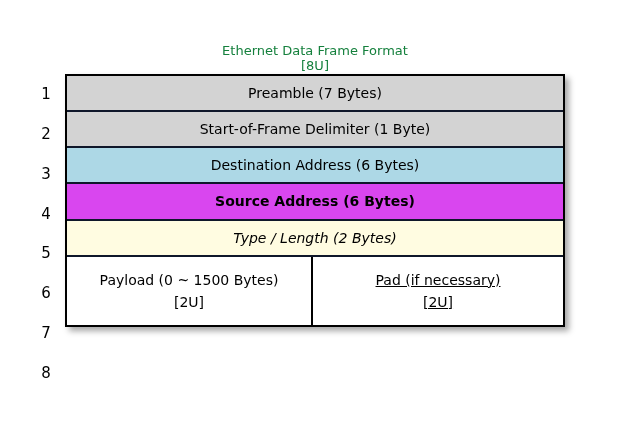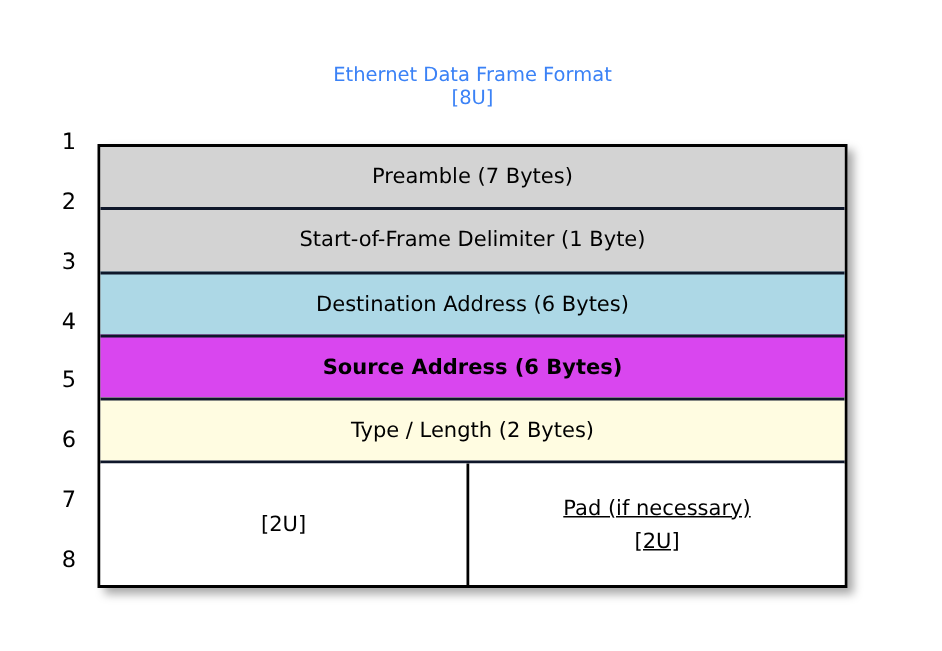--- a/index.html
+++ b/index.html
@@ -17,21 +17,21 @@
     overflow: hidden;
   }
   .title-block {
     position: absolute;
     left: 65px;
     top: 43px;
     width: 500px;
     text-align: center;
     font-size: 13px;
     line-height: 15px;
-    color: #3b82f6;
+    color: #15803d;
   }
   .unit-labels {
     position: absolute;
     left: 32px;
     top: 74px;
     width: 28px;
     height: 319px;
     display: flex;
     flex-direction: column;
     font-size: 15px;
@@ -40,28 +40,27 @@
     flex: 1;
     display: flex;
     align-items: center;
     justify-content: center;
   }
   .frame-box {
     position: absolute;
     left: 65px;
     top: 74px;
     width: 500px;
-    height: 296px;
+    height: 253px;
     box-sizing: border-box;
     border: 2px solid #000000;
     background: #ffffff;
     display: flex;
     flex-direction: column;
     box-shadow: 4px 4px 6px rgba(0,0,0,0.35);
-    margin-top: 22px;
   }
   .frame-row {
     flex: 1;
     display: flex;
     align-items: center;
     justify-content: center;
     font-size: 14px;
     border-top: 2px solid #0f172a;
     box-sizing: border-box;
   }
@@ -122,26 +121,27 @@
     </div>
 
     <div class="frame-row" style="background-color: rgb(173, 216, 230); text-align: right;">
       <span>Destination Address (6 Bytes)</span>
     </div>
 
     <div class="frame-row" style="background-color: #d946ef; font-weight: bold;">
       <span>Source Address (6 Bytes)</span>
     </div>
 
-    <div class="frame-row" style="background-color: rgb(255, 252, 225);">
+    <div class="frame-row" style="background-color: rgb(255, 252, 225); font-style: italic;">
       <span>Type / Length (2 Bytes)</span>
     </div>
 
     <div class="frame-row split">
       <div class="split-cell left" style="background-color: rgb(255, 255, 255);">
+        <span>Payload (0 ~ 1500 Bytes)</span>
         <span>[2U]</span>
       </div>
       <div class="split-cell right" style="background-color: rgb(255, 255, 255); text-decoration: underline;">
         <span>Pad (if necessary)</span>
         <span>[2U]</span>
       </div>
     </div>
 
 
   </div>

